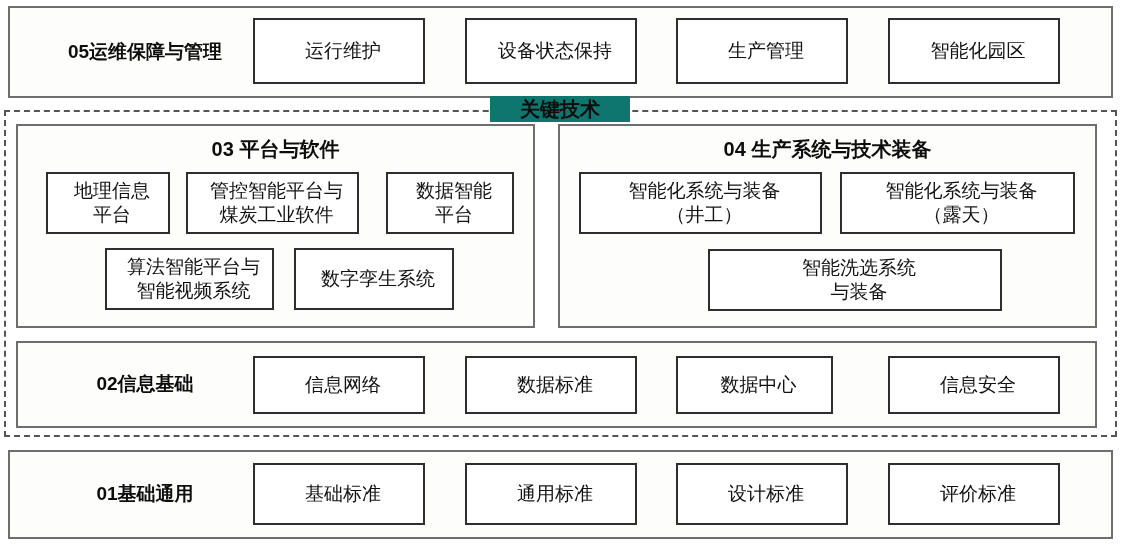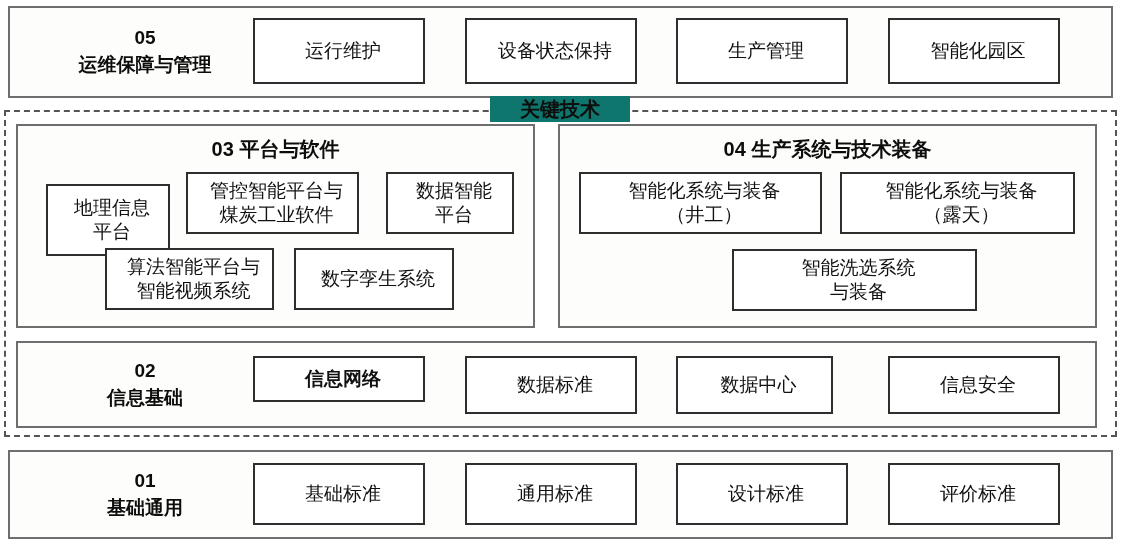--- a/index.html
+++ b/index.html
@@ -48,21 +48,20 @@
   }
   .band-label {
     position: absolute;
     text-align: center;
     font-weight: bold;
     font-size: 19px;
     line-height: 1.4;
     color: #0d0d0d;
     white-space: pre-line;
     display: flex;
-    flex-direction: column;
     align-items: center;
     justify-content: center;
   }
 
   
   .key-tech-wrapper {
     position: absolute;
     left: 4px;
     top: 110px;
     width: 1113px;
@@ -121,50 +120,50 @@
   <div class="leaf-box" style="left:465px; top:18px; width:172px; height:66px;">设备状态保持</div>
   <div class="leaf-box" style="left:888px; top:18px; width:172px; height:66px;">智能化园区</div>
 
   <div class="key-tech-wrapper"></div>
   <div class="key-tech-title">关键技术</div>
 
   <div class="group-box" style="left:16px; top:124px; width:519px; height:204px;">
     <div class="group-title">03 平台与软件</div>
   </div>
 
-  <div class="leaf-box" style="left:46px; top:172px; width:124px; height:72px;margin-top:12px;">地理信息
+  <div class="leaf-box" style="left:46px; top:172px; width:124px; height:62px;">地理信息
 平台</div>
   <div class="leaf-box" style="left:186px; top:172px; width:173px; height:62px;">管控智能平台与
 煤炭工业软件</div>
   <div class="leaf-box" style="left:386px; top:172px; width:128px; height:62px;">数据智能
 平台</div>
 
   <div class="leaf-box" style="left:105px; top:248px; width:169px; height:62px;">算法智能平台与
 智能视频系统</div>
   <div class="leaf-box" style="left:294px; top:248px; width:160px; height:62px;">数字孪生系统</div>
 
   <div class="group-box" style="left:558px; top:124px; width:539px; height:204px;">
     <div class="group-title">04 生产系统与技术装备</div>
   </div>
 
   <div class="leaf-box" style="left:579px; top:172px; width:243px; height:62px;">智能化系统与装备
 （井工）</div>
   <div class="leaf-box" style="left:840px; top:172px; width:235px; height:62px;">智能化系统与装备
 （露天）</div>
-  <div class="leaf-box" style="left:732px; top:249px; width:245px; height:62px;">智能洗选系统
+  <div class="leaf-box" style="left:708px; top:249px; width:294px; height:62px;">智能洗选系统
 与装备</div>
 
   <div class="layer-band" style="left:16px; top:341px; width:1081px; height:87px;"></div>
 
   <div class="band-label" style="left:40px; top:352px; width:210px; height:65px;">
     <span>02</span>
     <span>信息基础</span>
   </div>
 
-  <div class="leaf-box" style="left:253px; top:356px; width:172px; height:46px;font-weight:bold;">信息网络</div>
+  <div class="leaf-box" style="left:253px; top:356px; width:172px; height:58px;">信息网络</div>
   <div class="leaf-box" style="left:465px; top:356px; width:172px; height:58px;">数据标准</div>
   <div class="leaf-box" style="left:676px; top:356px; width:157px; height:58px;">数据中心</div>
   <div class="leaf-box" style="left:888px; top:356px; width:172px; height:58px;">信息安全</div>
 
   <div class="layer-band" style="left:8px; top:450px; width:1105px; height:89px;"></div>
 
   <div class="band-label" style="left:40px; top:462px; width:210px; height:65px;">
     <span>01</span>
     <span>基础通用</span>
   </div>

